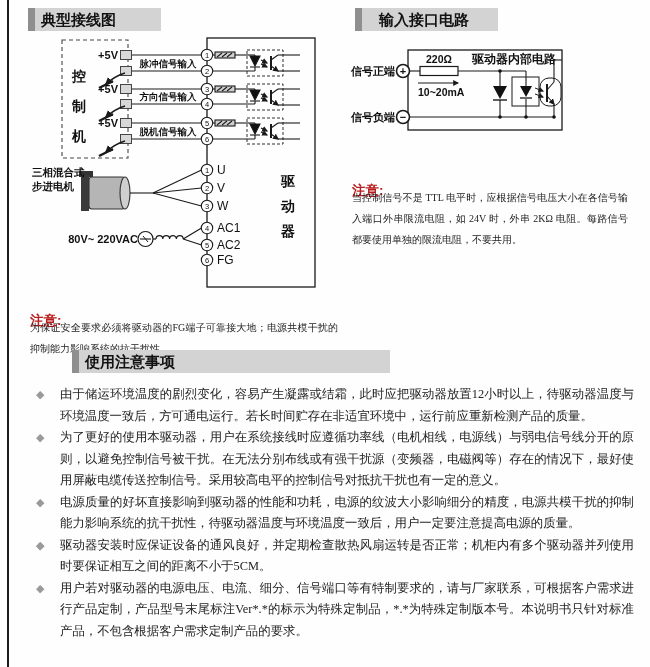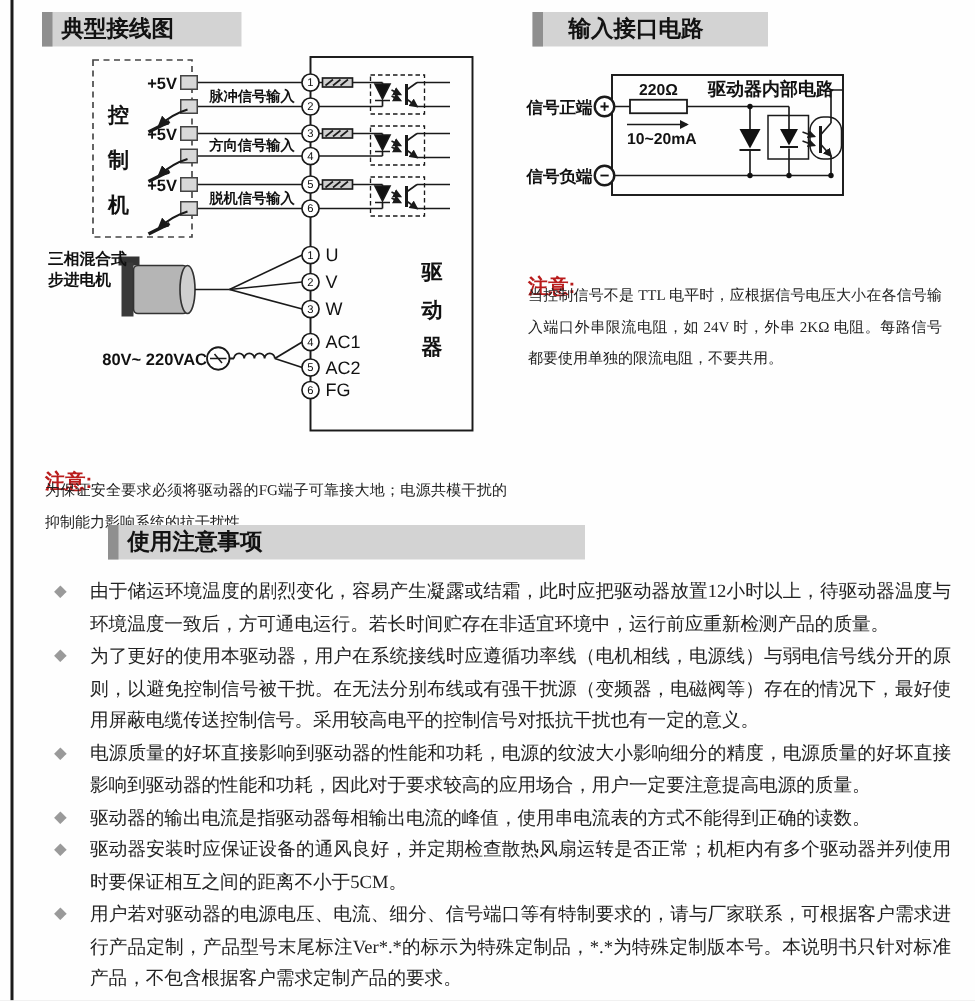--- a/index.html
+++ b/index.html
@@ -210,21 +210,21 @@
     </g>
 
     <text class="dtxt" x="256" y="150" font-size="14">驱</text>
     <text class="dtxt" x="256" y="175" font-size="14">动</text>
     <text class="dtxt" x="256" y="200" font-size="14">器</text>
   </svg>
 
   <div class="abs note-title" style="left:30px;top:280px;">注意:</div>
   <div class="abs note-body" style="left:30px;top:296px;width:308px;">为保证安全要求必须将驱动器的FG端子可靠接大地；电源共模干扰的抑制能力影响系统的抗干扰性。</div>
 
-  <div class="abs secbar" style="left:355px;top:8px;width:157px;padding-left:24px;">
+  <div class="abs secbar" style="left:355px;top:8px;width:143px;padding-left:24px;">
     <span>输入接口电路</span>
   </div>
 
   <svg class="abs" style="left:350px;top:44px;" width="285" height="100" viewBox="0 0 285 100">
     <defs>
       <marker id="ah2" viewBox="0 0 10 10" refX="8" refY="5" markerWidth="5.5" markerHeight="5.5" orient="auto-start-reverse">
         <path d="M0 0L10 5L0 10z" fill="#1a1a1a"></path>
       </marker>
     </defs>
     <rect x="58" y="6" width="154" height="80" fill="none" stroke="#1a1a1a" stroke-width="1.3"></rect>
@@ -294,25 +294,24 @@
     <div class="pitem">
       <span class="pmark">◆</span>
       <span>由于储运环境温度的剧烈变化，容易产生凝露或结霜，此时应把驱动器放置12小时以上，待驱动器温度与环境温度一致后，方可通电运行。若长时间贮存在非适宜环境中，运行前应重新检测产品的质量。</span>
     </div>
     <div class="pitem">
       <span class="pmark">◆</span>
       <span>为了更好的使用本驱动器，用户在系统接线时应遵循功率线（电机相线，电源线）与弱电信号线分开的原则，以避免控制信号被干扰。在无法分别布线或有强干扰源（变频器，电磁阀等）存在的情况下，最好使用屏蔽电缆传送控制信号。采用较高电平的控制信号对抵抗干扰也有一定的意义。</span>
     </div>
     <div class="pitem">
       <span class="pmark">◆</span>
-      <span>电源质量的好坏直接影响到驱动器的性能和功耗，电源的纹波大小影响细分的精度，电源质量的好坏直接影响到驱动器的性能和功耗，因此对于要求较高的应用场合，用户一定要注意提高电源的质量。</span>
-    </div>
-    <div class="pitem">
-      <span class="pmark">◆</span>
-      <span>驱动器的输出电流是指驱动器每相输出电流的峰值，使用串电流表的方式不能得到正确的读数。</span>
+      <span>电源质量的好坏直接影响到驱动器的性能和功耗，电源的纹波大小影响细分的精度，电源共模干扰的抑制能力影响系统的抗干扰性，待驱动器温度与环境温度一致后，用户一定要注意提高电源的质量。</span>
+    </div>
+    <div class="pitem">
+      <span class="pmark">◆</span>
     </div>
     <div class="pitem">
       <span class="pmark">◆</span>
       <span>驱动器安装时应保证设备的通风良好，并定期检查散热风扇运转是否正常；机柜内有多个驱动器并列使用时要保证相互之间的距离不小于5CM。</span>
     </div>
     <div class="pitem">
       <span class="pmark">◆</span>
       <span>用户若对驱动器的电源电压、电流、细分、信号端口等有特制要求的，请与厂家联系，可根据客户需求进行产品定制，产品型号末尾标注Ver*.*的标示为特殊定制品，*.*为特殊定制版本号。本说明书只针对标准产品，不包含根据客户需求定制产品的要求。</span>
     </div>
   </div>

